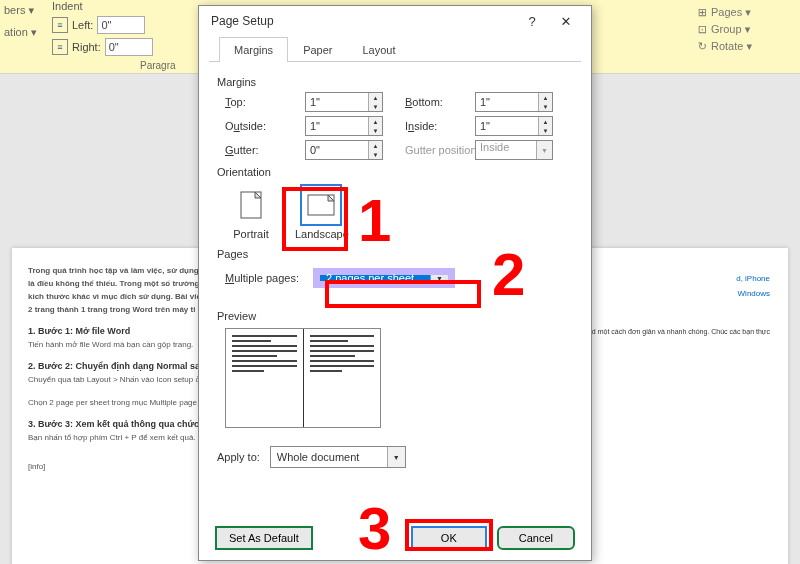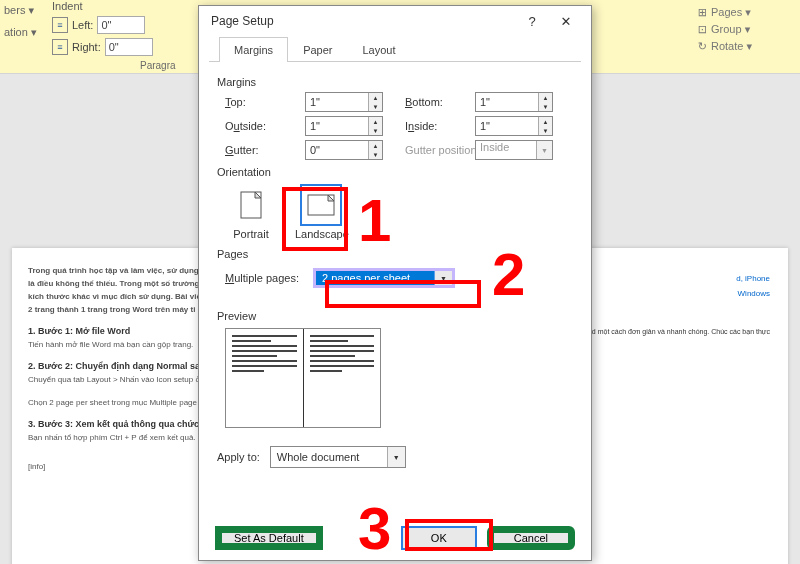--- a/index.html
+++ b/index.html
@@ -46,31 +46,31 @@
 .spin .sb div { flex: 1; font-size: 6px; display: flex; align-items: center; justify-content: center; color: #333; background: #f1f1f1; }
 .sel { width: 78px; height: 20px; border: 1px solid #888; display: flex; padding: 0 4px; font-size: 11px; position: relative; background:#fff;}
 .sel .dd { position: absolute; right: 0; top: 0; width: 16px; height: 100%; border-left: 1px solid #aaa; display: flex; align-items: center; justify-content: center; font-size: 7px; background:#f1f1f1; }
 .dim { color: #999; }
 .orient { display: flex; gap: 18px; margin: 6px 0 0 8px; }
 .orient-item { width: 52px; text-align: center; font-size: 11px; }
 .orient-icon { width: 42px; height: 42px; border: 1px solid #fff; display: flex; align-items: center; justify-content: center; margin: 0 auto 2px; }
 .orient-icon svg { display:block; }
 .orient-item.sel-o .orient-icon { border: 2px solid #2a7de1; }
 .pages-row { display: flex; align-items: center; gap: 14px; margin: 8px 0 0 8px; }
-.mp-sel { width: 142px; height: 20px; border: 3px solid #c4b5fd; background: #0078d7; color: #fff; display: flex; align-items: center; padding: 0 6px; font-size: 11px; position: relative; }
+.mp-sel { width: 142px; height: 20px; border: 7px solid #c4b5fd; background: #0078d7; color: #fff; display: flex; align-items: center; padding: 0 6px; font-size: 11px; position: relative; }
 .mp-sel .dd { position: absolute; right: 0; top: 0; width: 18px; height: 100%; border-left: 1px solid #5aa0e8; display: flex; align-items: center; justify-content: center; font-size: 7px; background:#eaeaea; color:#333; }
 .preview-box { width: 156px; height: 100px; border: 1px solid #888; margin: 6px 0 0 8px; display: flex; }
 .preview-half { flex: 1; padding: 6px; display: flex; flex-direction: column; gap: 3px; }
 .preview-half + .preview-half { border-left: 1px solid #333; }
 .pline { height: 2px; background: #444; }
 .apply-row { display: flex; align-items: center; gap: 10px; margin-top: 18px; margin-left:0px;}
 .apply-sel { width: 136px; height: 22px; border: 1px solid #888; display: flex; align-items: center; padding: 0 6px; font-size: 11px; position: relative; background:#fff; }
 .apply-sel .dd { position: absolute; right: 0; top: 0; width: 18px; height: 100%; border-left: 1px solid #aaa; display: flex; align-items: center; justify-content: center; font-size: 7px; background:#f1f1f1; }
 .dlg-foot { position: absolute; bottom: 10px; left: 0; width: 100%; padding: 0 16px; display: flex; align-items: center; }
-.btn-plain { height: 24px; padding: 0 12px; border: 7px solid #15803d; background: #e9e9e9; font-size: 11px; display: inline-flex; align-items: center; justify-content:center; }
+.btn-plain { height: 24px; padding: 0 12px; border: 2px solid #15803d; background: #e9e9e9; font-size: 11px; display: inline-flex; align-items: center; justify-content:center; }
 .btn-plain.ok { border: 2px solid #2a7de1; padding:0 28px; }
 .dlg-foot .spacer { flex: 1; }
 .red-box { position: absolute; border: 4px solid #ff0000; pointer-events: none; }
 .red-num { position: absolute; font-size: 60px; font-weight: bold; color: #ff0000; pointer-events: none; font-family: Arial; }
 </style>
 </head>
 <body>
 
 <div class="ribbon">
   <div class="rb-cut" style="left:4px; top:4px;">bers ▾</div>

